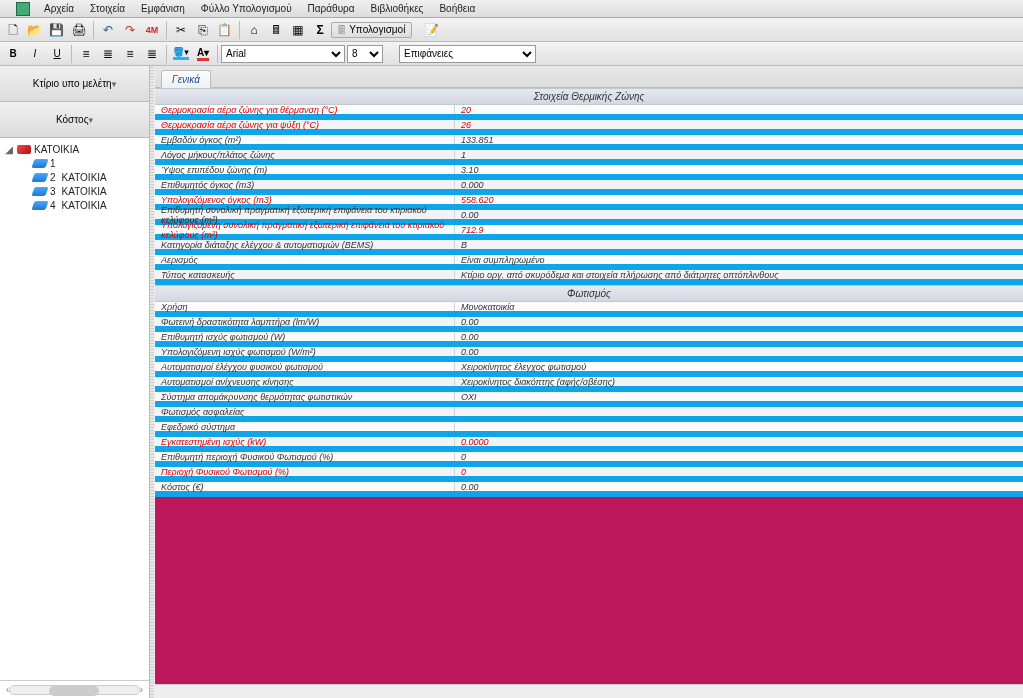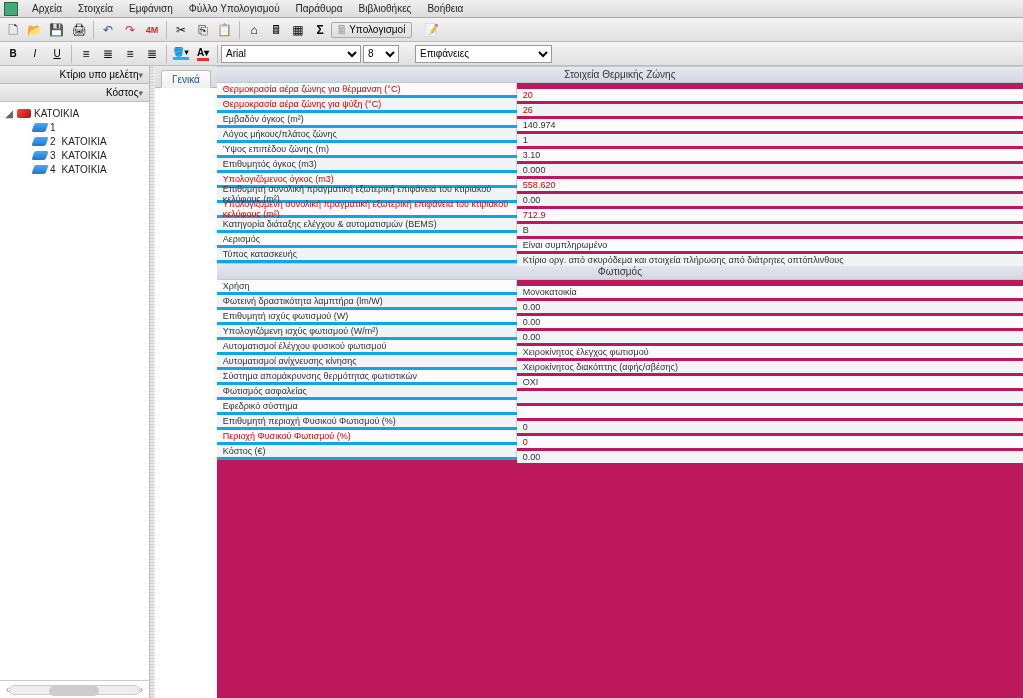--- a/index.html
+++ b/index.html
@@ -1,53 +1,53 @@
 <!DOCTYPE html>
 <html><head>
 <meta charset="utf-8">
 <style>
 * { box-sizing: border-box; margin: 0; padding: 0; }
 body { font-family: Tahoma, Arial, sans-serif; font-size: 10px; background: #e8e8e8; width: 1023px; height: 698px; overflow: hidden; }
 
 
-.menubar { background: linear-gradient(#f0f0f0, #dcdcdc); border-bottom: 1px solid #aaa; height: 18px; display: flex; align-items: center; padding: 0 4px; }
+.menubar { background: linear-gradient(#f0f0f0, #dcdcdc); border-bottom: 1px solid #aaa; height: 18px; display: flex; align-items: center; padding: 0 16px; }
 .app-icon { width: 14px; height: 14px; background: #4a7; margin-right: 6px; border: 1px solid #264; }
 .menu-item { padding: 2px 8px; cursor: default; color: #222; }
 
 
 .toolbar-row { background: linear-gradient(#f4f4f4, #e0e0e0); border-bottom: 1px solid #bbb; display: flex; align-items: center; height: 24px; padding: 0 2px; }
 .tb-btn { width: 20px; height: 20px; border: 1px solid transparent; border-radius: 2px; display: flex; align-items: center; justify-content: center; margin: 0 1px; cursor: pointer; }
 .tb-sep { width: 1px; height: 18px; background: #bbb; margin: 0 3px; }
 .tb-select { height: 18px; font-size: 10px; border: 1px solid #999; background: #fff; }
 .tb-aux { background: linear-gradient(#eee,#ddd); border: 1px solid #aaa; border-radius: 2px; padding: 1px 6px; display: flex; align-items: center; font-size: 10px; }
 
 
 .main { display: flex; height: calc(698px - 18px - 24px - 24px); }
 .sidebar { width: 150px; background: #fff; border-right: 1px solid #bbb; display: flex; flex-direction: column; }
-.side-hdr { background: linear-gradient(#f0f0f0,#dcdcdc); border-bottom: 1px solid #bbb; padding: 0 6px; display: flex; justify-content: flex-end; align-items: center; height: 18px; }
+.side-hdr { background: linear-gradient(#f0f0f0,#dcdcdc); border-bottom: 1px solid #bbb; padding: 0 6px; display: flex; justify-content: center; align-items: center; height: 36px; }
 .side-hdr .caret { font-size: 9px; color: #666; }
 .tree { flex: 1; padding: 4px; overflow: auto; font-size: 10px; color: #222; }
 .tree-node { display: flex; align-items: center; height: 14px; cursor: default; }
 .tree-node.root { font-weight: normal; }
 .tree-toggle { width: 10px; text-align: center; color: #666; }
 .tree-icon { width: 14px; height: 9px; margin: 0 3px; display: inline-block; }
 .ic-bldg { background: linear-gradient(135deg,#f44,#a11); border-radius: 2px; }
 .ic-zn { background: linear-gradient(#4af,#27c); border-radius: 2px; transform: skewX(-20deg); }
 .tree-child { margin-left: 26px; }
 .sidebar-foot { height: 18px; border-top: 1px solid #ccc; display:flex; align-items:center; padding:0 6px; }
 .hscroll-rail { background:#eee; border:1px solid #ccc; border-radius:6px; height:10px; flex:1; position:relative; }
 .hscroll-thumb { position:absolute; left:30%; width:50px; height:10px; background:#ccc; border-radius:6px; }
 
-.content { flex: 1; background: #fff; display: flex; flex-direction: row; border-left: 1px solid #eee; }
+.content { flex: 1; background: #fff; display: flex; flex-direction: column; border-left: 1px solid #eee; font-style: italic; }
 .tabbar { height: 22px; background: linear-gradient(#e8e8e8,#dcdcdc); border-bottom: 1px solid #bbb; display: flex; align-items: flex-end; padding: 0 6px; }
 .tab { background: linear-gradient(#fdfdfd,#f0f0f0); border: 1px solid #bbb; border-bottom: none; border-top-left-radius: 3px; border-top-right-radius: 3px; padding: 3px 10px; font-size: 10px; color: #1a4fa0; position: relative; top: 1px; }
 .grid-area { flex:1; overflow:auto; background:#be185d; }
 
 .section-hdr { background: linear-gradient(#e6e8f0,#d4d7e2); border-top: 1px solid #bcc; border-bottom: 1px solid #bcc; text-align: center; padding: 2px; font-size: 10px; color: #333; }
-.grid-row { display: flex; border-bottom: 3px solid #0ea5e9; height: 15px; align-items:flex-start; }
+.grid-row { display: flex; border-bottom: 6px solid #0ea5e9; height: 15px; align-items:flex-end; }
 .grid-row:nth-child(odd) .cell-l, .grid-row:nth-child(odd) .cell-r { background:#fbfbfc; }
 .grid-row:nth-child(even) .cell-l, .grid-row:nth-child(even) .cell-r { background:#f2f3f5; }
 .cell-l { width: 300px; padding: 0 6px; font-size: 9px; color:#333; border-right: 1px solid #d0d3d5; height:100%; display:flex; align-items:center; }
 .cell-r { flex:1; padding: 0 6px; font-size: 9px; color:#333; height:100%; display:flex; align-items:center;margin-top:6px; }
 .red { color:#d00; }
 .row-splitter { width:4px; background: repeating-linear-gradient(0deg,#ccc 0,#ccc 1px,transparent 1px,transparent 3px); cursor: col-resize; }
 
 .bottom-scroll { height:14px; background:#eee; border-top:1px solid #ccc; }
 
 
@@ -149,21 +149,21 @@
       <span class="g">≣</span>
     </div>
   <div class="tb-sep"></div>
   <div class="tb-btn">
       <span style="border-bottom:3px solid #3af;font-size:9px">🪣▾</span>
     </div>
   <div class="tb-btn">
       <span style="border-bottom:3px solid #d33;font-weight:bold">A▾</span>
     </div>
   <div class="tb-sep"></div>
-  <select class="tb-select" style="width:140px">
+  <select class="tb-select" style="width:124px">
     <option>Arial</option>
   </select>
   <select class="tb-select" style="width:36px;margin-left:2px">
     <option>8</option>
   </select>
   <div style="width:16px"></div>
   <select class="tb-select" style="width:137px">
     <option>Επιφάνειες</option>
   </select>
 </div>
@@ -230,21 +230,21 @@
           <div class="grid-row">
             <div class="cell-l red">Θερμοκρασία αέρα ζώνης για θέρμανση (°C)</div>
             <div class="cell-r red">20</div>
           </div>
           <div class="grid-row">
             <div class="cell-l red">Θερμοκρασία αέρα ζώνης για ψύξη (°C)</div>
             <div class="cell-r red">26</div>
           </div>
           <div class="grid-row">
             <div class="cell-l">Εμβαδόν όγκος (m²)</div>
-            <div class="cell-r">140.974</div>
+            <div class="cell-r">133.851</div>
           </div>
           <div class="grid-row">
             <div class="cell-l">Λόγος μήκους/πλάτος ζώνης</div>
             <div class="cell-r">1</div>
           </div>
           <div class="grid-row">
             <div class="cell-l">Ύψος επιπέδου ζώνης (m)</div>
             <div class="cell-r">3.10</div>
           </div>
           <div class="grid-row">
@@ -308,20 +308,24 @@
           </div>
           <div class="grid-row">
             <div class="cell-l">Φωτισμός ασφαλείας</div>
             <div class="cell-r"></div>
           </div>
           <div class="grid-row">
             <div class="cell-l">Εφεδρικό σύστημα</div>
             <div class="cell-r"></div>
           </div>
           <div class="grid-row">
+            <div class="cell-l red">Εγκατεστημένη ισχύς (kW)</div>
+            <div class="cell-r red">0.0000</div>
+          </div>
+          <div class="grid-row">
             <div class="cell-l">Επιθυμητή περιοχή Φυσικού Φωτισμού (%)</div>
             <div class="cell-r">0</div>
           </div>
           <div class="grid-row">
             <div class="cell-l red">Περιοχή Φυσικού Φωτισμού (%)</div>
             <div class="cell-r red">0</div>
           </div>
           <div class="grid-row">
             <div class="cell-l">Κόστος (€)</div>
             <div class="cell-r">0.00</div>

